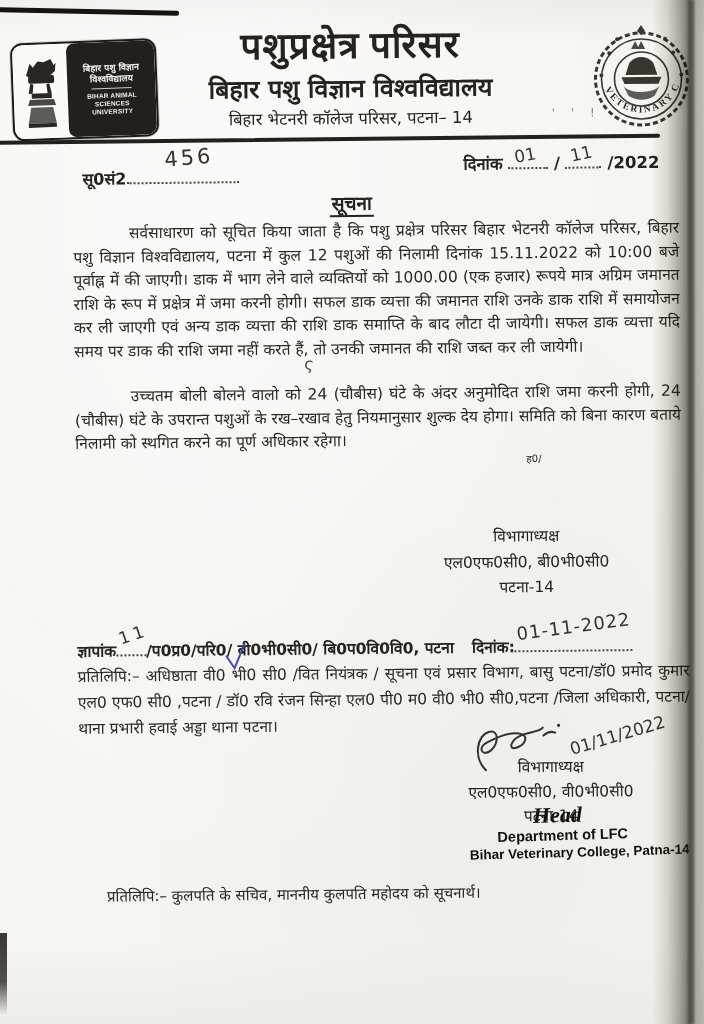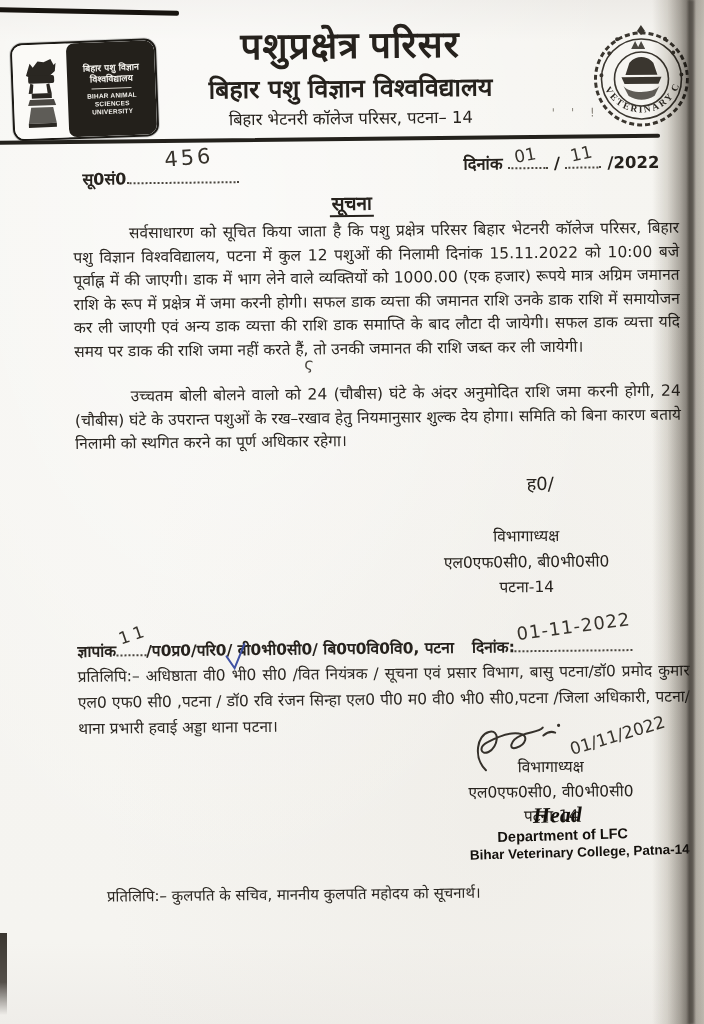--- a/index.html
+++ b/index.html
@@ -60,21 +60,21 @@
   .notice-title{position:absolute;left:301px;top:190px;width:108px;text-align:center;
       font-size:19px;font-weight:bold;}
   .notice-title span{border-bottom:2px solid #26221d;padding:0 2px 1px;}
 
   .para{position:absolute;left:76px;width:606px;font-size:15.5px;line-height:23.5px;
         text-align:justify;text-indent:56px;color:#2b2722;}
   .para1{top:220px;} .para2{top:383px;}
   .stray-mark{position:absolute;left:306px;top:354px;font-size:16px;color:#4a463f;
               transform:rotate(8deg);}
 
-  .ho{position:absolute;left:527px;top:473px;font-size:18px;font-weight:500;}
+  .ho{position:absolute;left:527px;top:453px;font-size:10px;font-weight:500;}
   .sigblock{position:absolute;text-align:center;font-size:15.5px;line-height:25.5px;}
   .sig1{left:428px;top:526px;width:196px;}
   .sig2{left:448px;top:757px;width:200px;line-height:24.5px;}
 
   .memo-line{position:absolute;left:76px;top:637px;width:612px;font-size:15.5px;
              font-weight:bold;white-space:nowrap;}
   .hw-memo-no{position:absolute;left:2px;top:-16px;font-size:17px;letter-spacing:4px;
               transform:rotate(-18deg);}
   .hw-memo-date{position:absolute;left:2px;top:-20px;font-size:18px;letter-spacing:1px;
                 transform:rotate(-7deg);white-space:nowrap;}
@@ -162,21 +162,21 @@
         </g>
         <text font-size="9.5" font-weight="bold" fill="#2e2a24" font-family="Liberation Serif, DejaVu Serif, serif" letter-spacing="2">
           <textPath href="#arcB" startOffset="4">VETERINARY  COLLEGE</textPath>
         </text>
       </svg>
     </div>
 
     <div class="rule"></div>
 
     <div class="ref-line">
-      <span>सू0सं0</span><span class="dots w110"><span class="hw hw-ref">456</span></span>
+      <span>सू0सं2</span><span class="dots w110"><span class="hw hw-ref">456</span></span>
     </div>
     <div class="date-top">
       <span>दिनांक</span>
       <span class="dots w40"><span class="hw hw-dd">01</span></span>
       <span>/</span>
       <span class="dots w36"><span class="hw hw-mm">11</span></span>
       <span>/2022</span>
     </div>
 
     <div class="notice-title">

